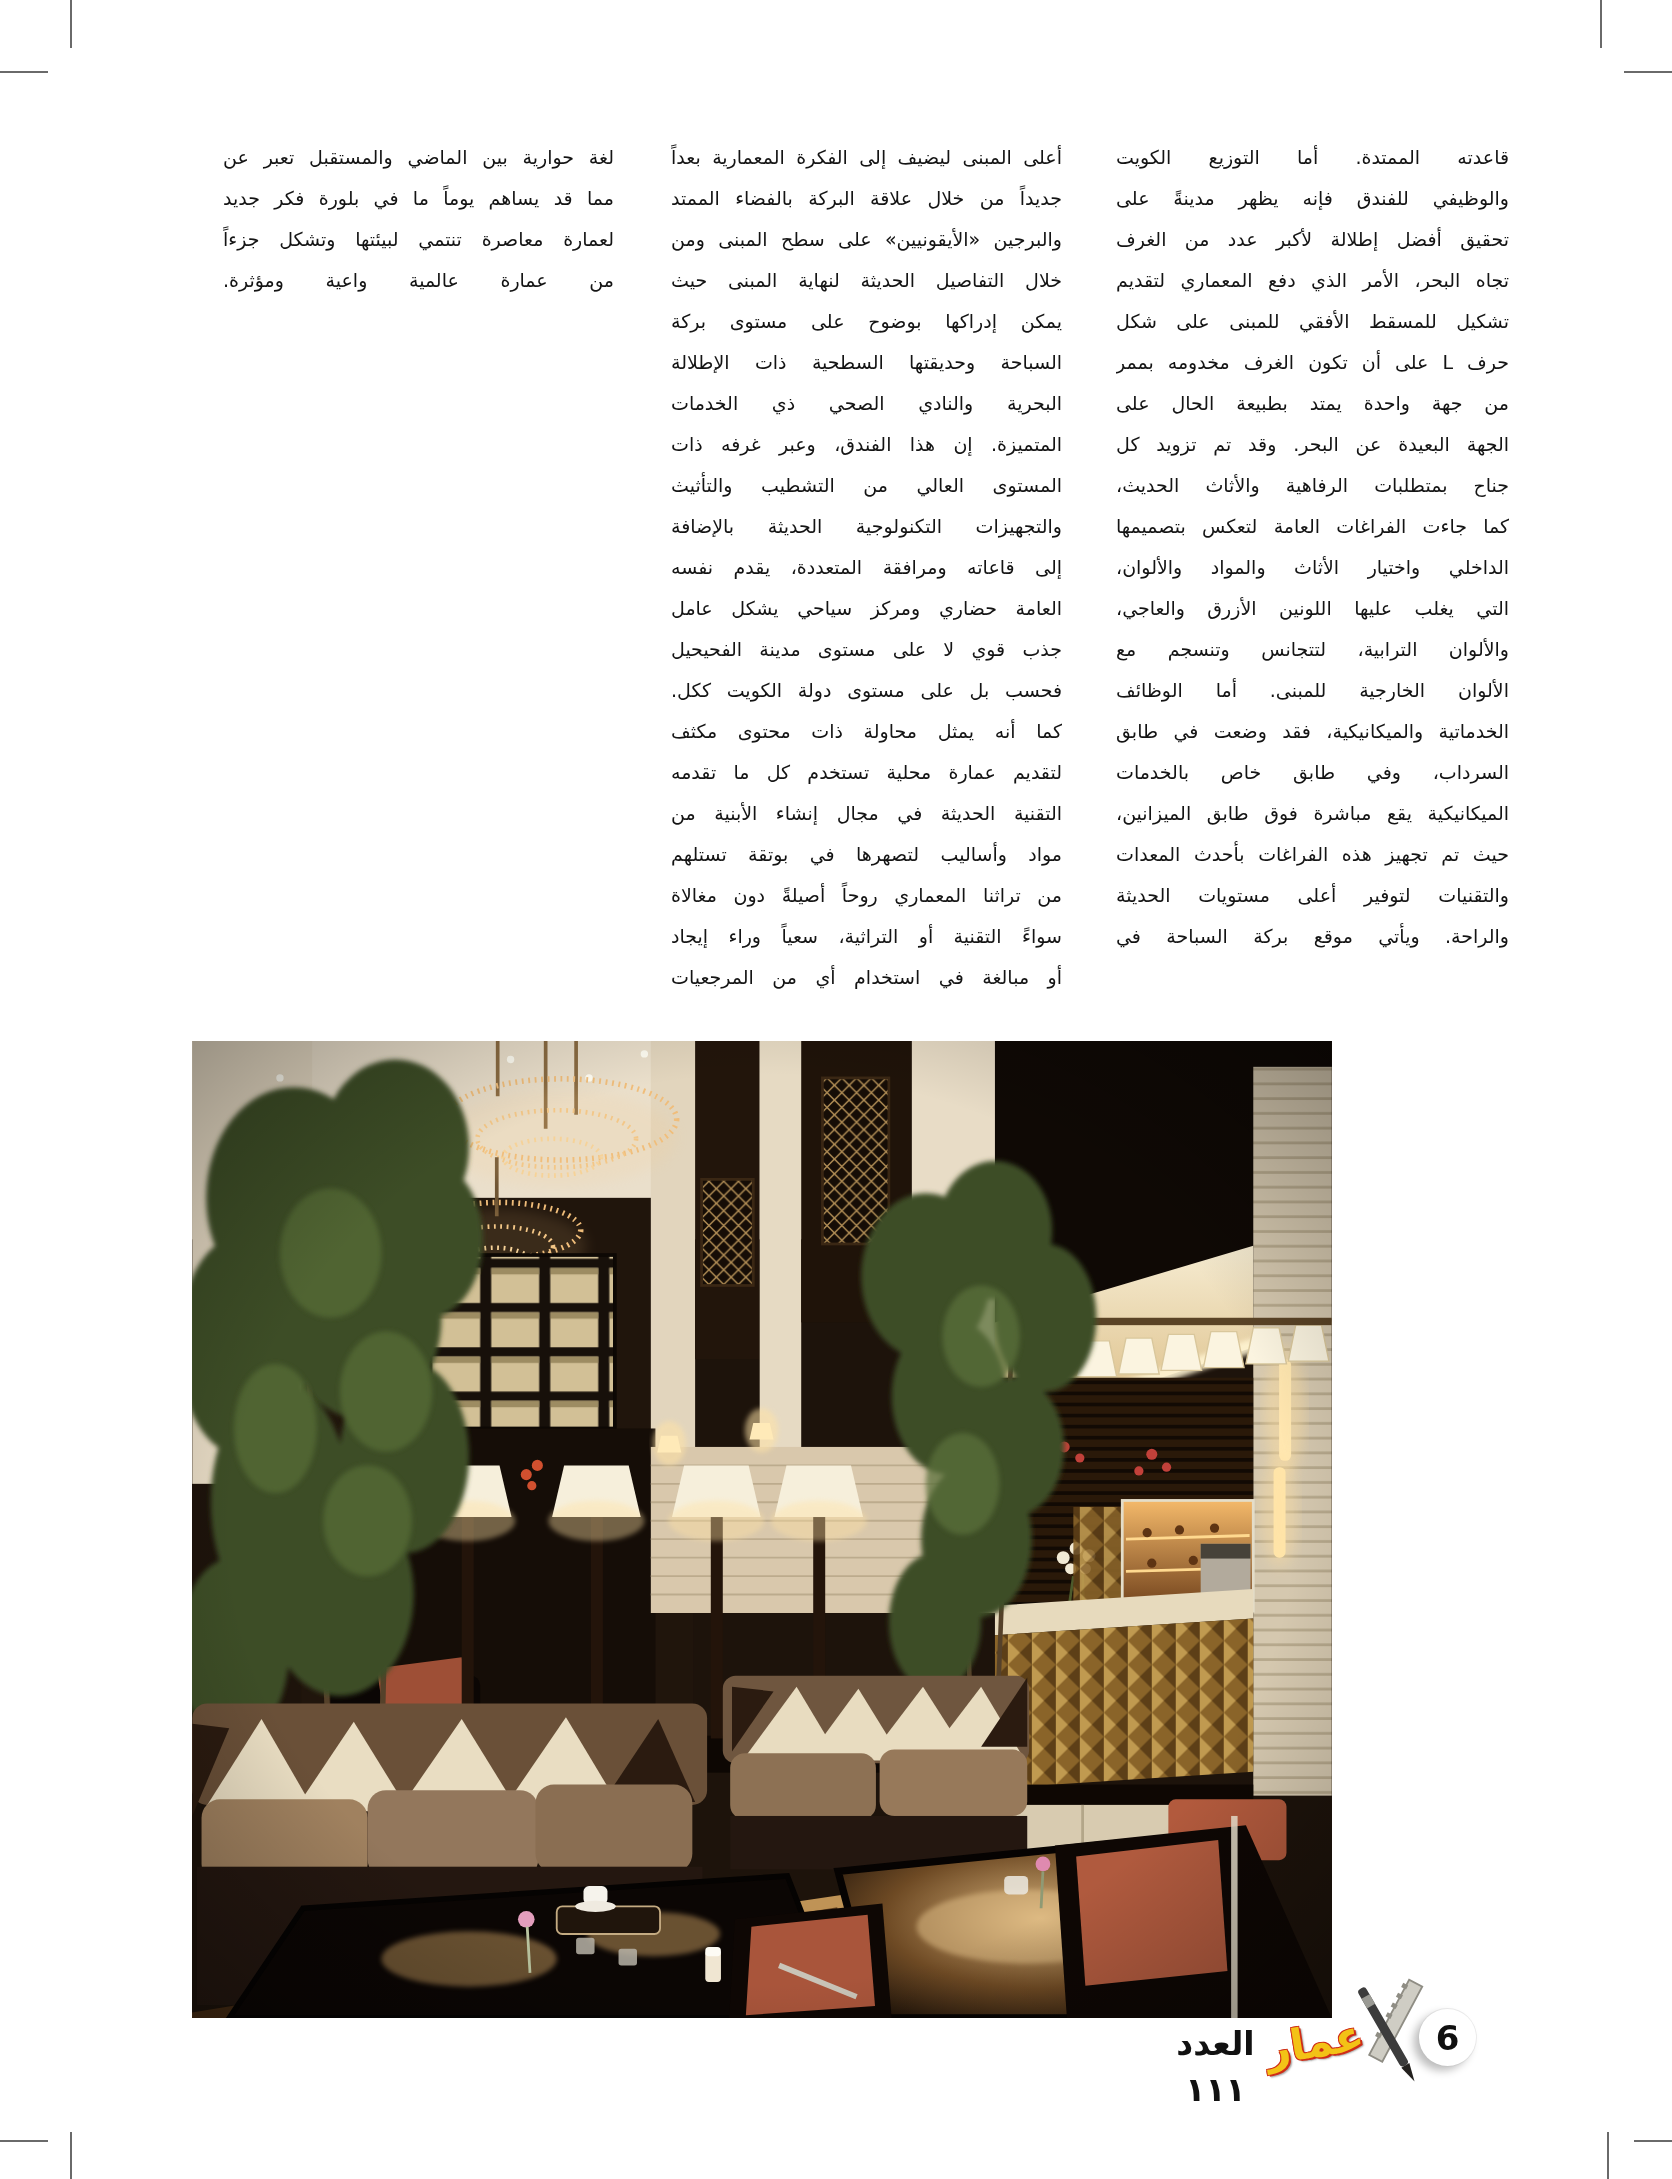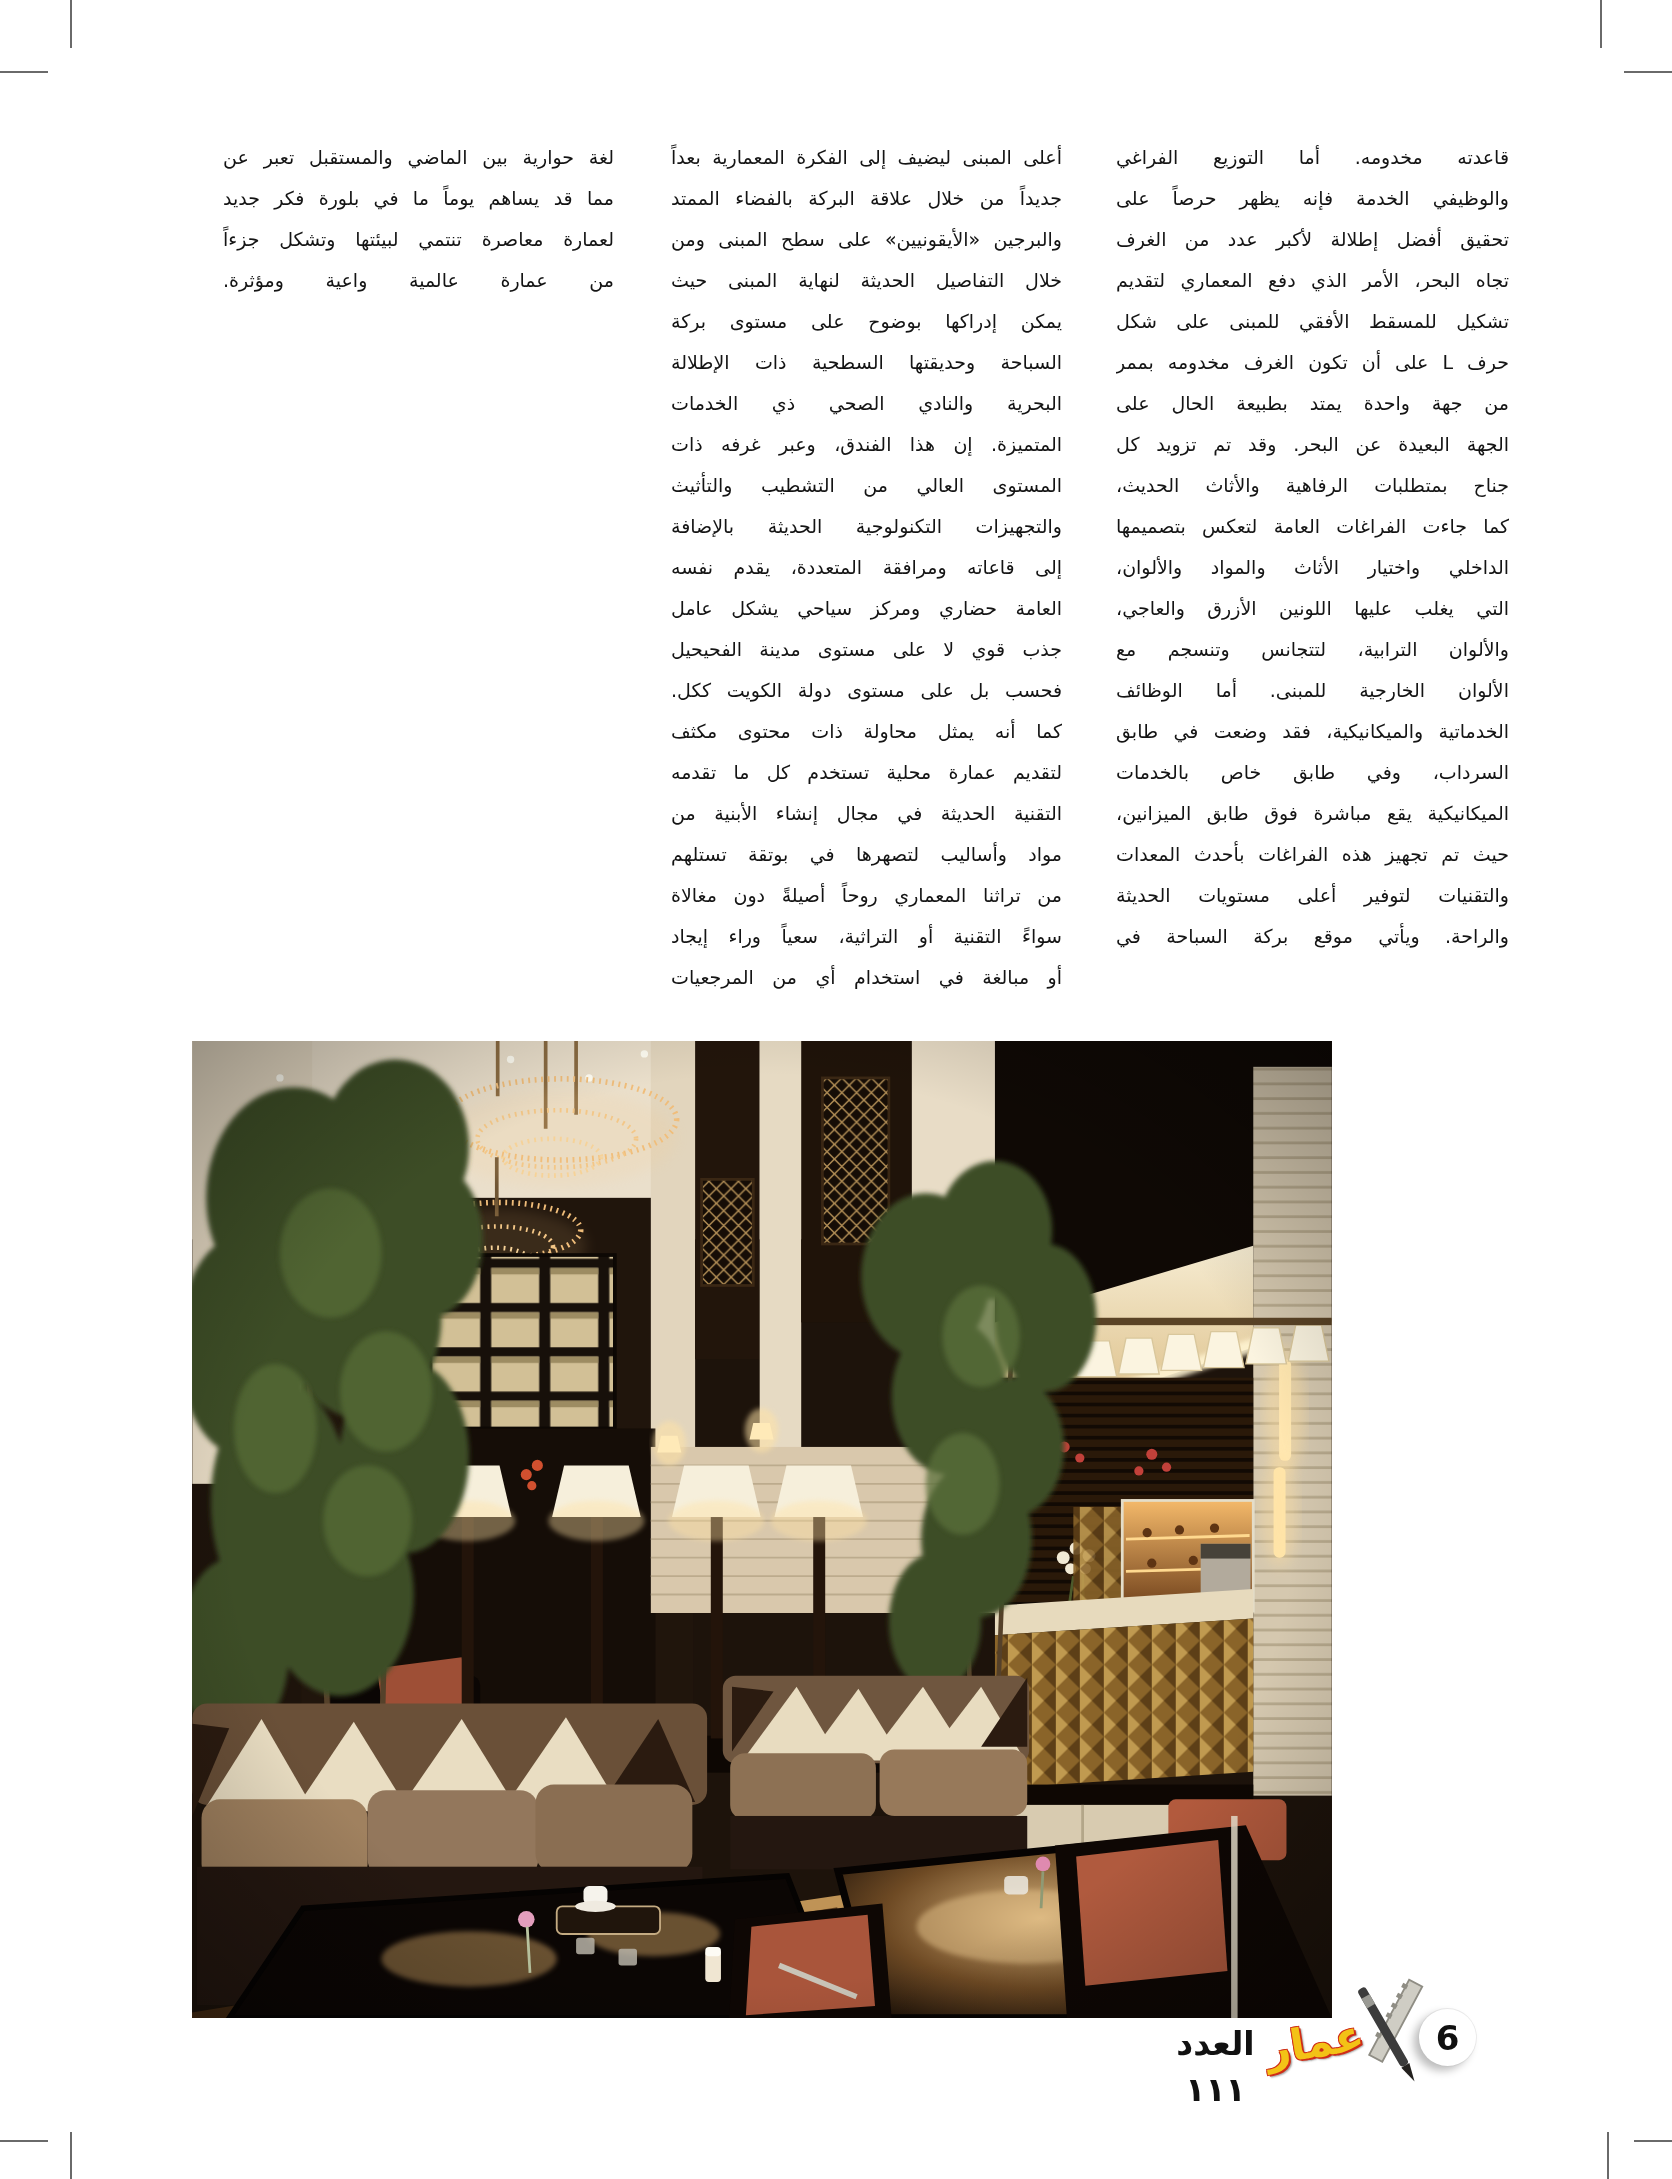--- a/index.html
+++ b/index.html
@@ -57,22 +57,22 @@
   <div class="mark" style="left:0;top:71px;width:48px;height:1.8px;"></div>
   <div class="mark" style="left:1600px;top:0;width:1.8px;height:48px;"></div>
   <div class="mark" style="left:1624px;top:71px;width:48px;height:1.8px;"></div>
   <div class="mark" style="left:70px;top:2132px;width:1.8px;height:48px;"></div>
   <div class="mark" style="left:0;top:2140px;width:48px;height:1.8px;"></div>
   <div class="mark" style="left:1607px;top:2132px;width:1.8px;height:48px;"></div>
   <div class="mark" style="left:1634px;top:2140px;width:39px;height:1.8px;"></div>
 
   <div class="article" dir="rtl">
     <div class="col col-1">
-        <div class="tline">قاعدته مخدومه. أما التوزيع الفراغي</div>
-        <div class="tline">والوظيفي الخدمة فإنه يظهر حرصاً على</div>
+        <div class="tline">قاعدته الممتدة. أما التوزيع الكويت</div>
+        <div class="tline">والوظيفي للفندق فإنه يظهر مدينةً على</div>
         <div class="tline">تحقيق أفضل إطلالة لأكبر عدد من الغرف</div>
         <div class="tline">تجاه البحر، الأمر الذي دفع المعماري لتقديم</div>
         <div class="tline">تشكيل للمسقط الأفقي للمبنى على شكل</div>
         <div class="tline">حرف L على أن تكون الغرف مخدومه بممر</div>
         <div class="tline">من جهة واحدة يمتد بطبيعة الحال على</div>
         <div class="tline">الجهة البعيدة عن البحر. وقد تم تزويد كل</div>
         <div class="tline">جناح بمتطلبات الرفاهية والأثاث الحديث،</div>
         <div class="tline">كما جاءت الفراغات العامة لتعكس بتصميمها</div>
         <div class="tline">الداخلي واختيار الأثاث والمواد والألوان،</div>
         <div class="tline">التي يغلب عليها اللونين الأزرق والعاجي،</div>

